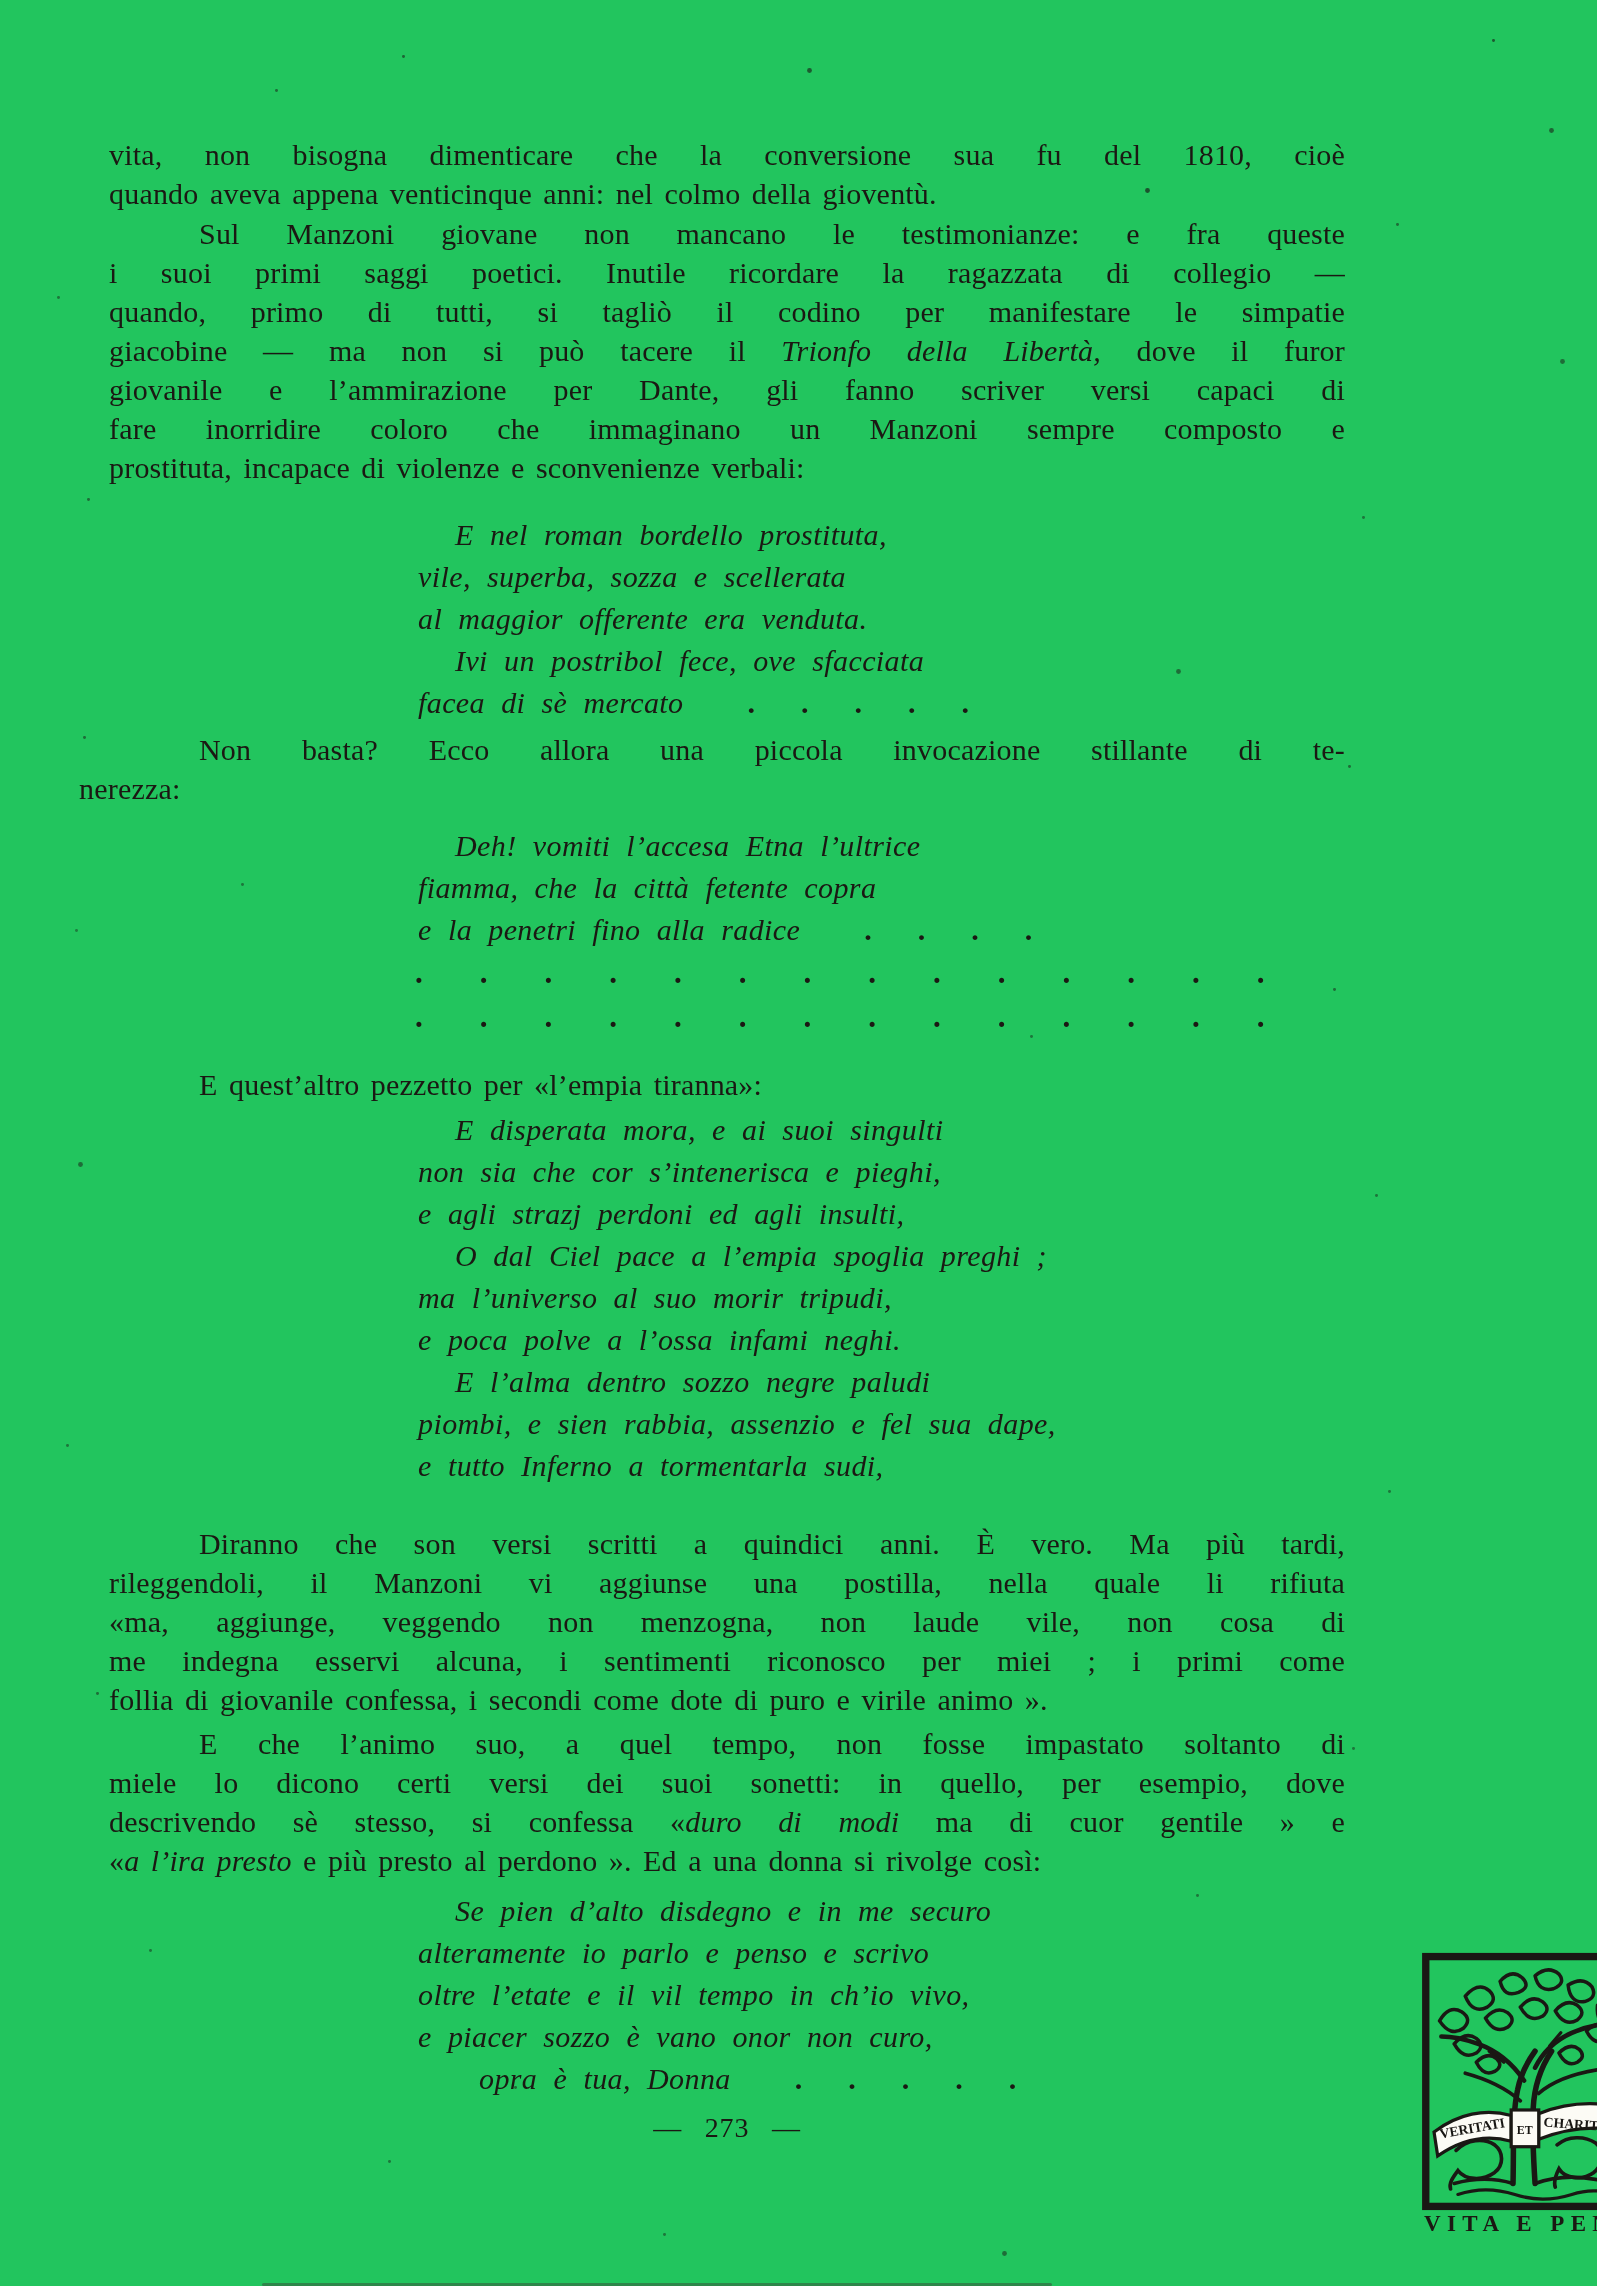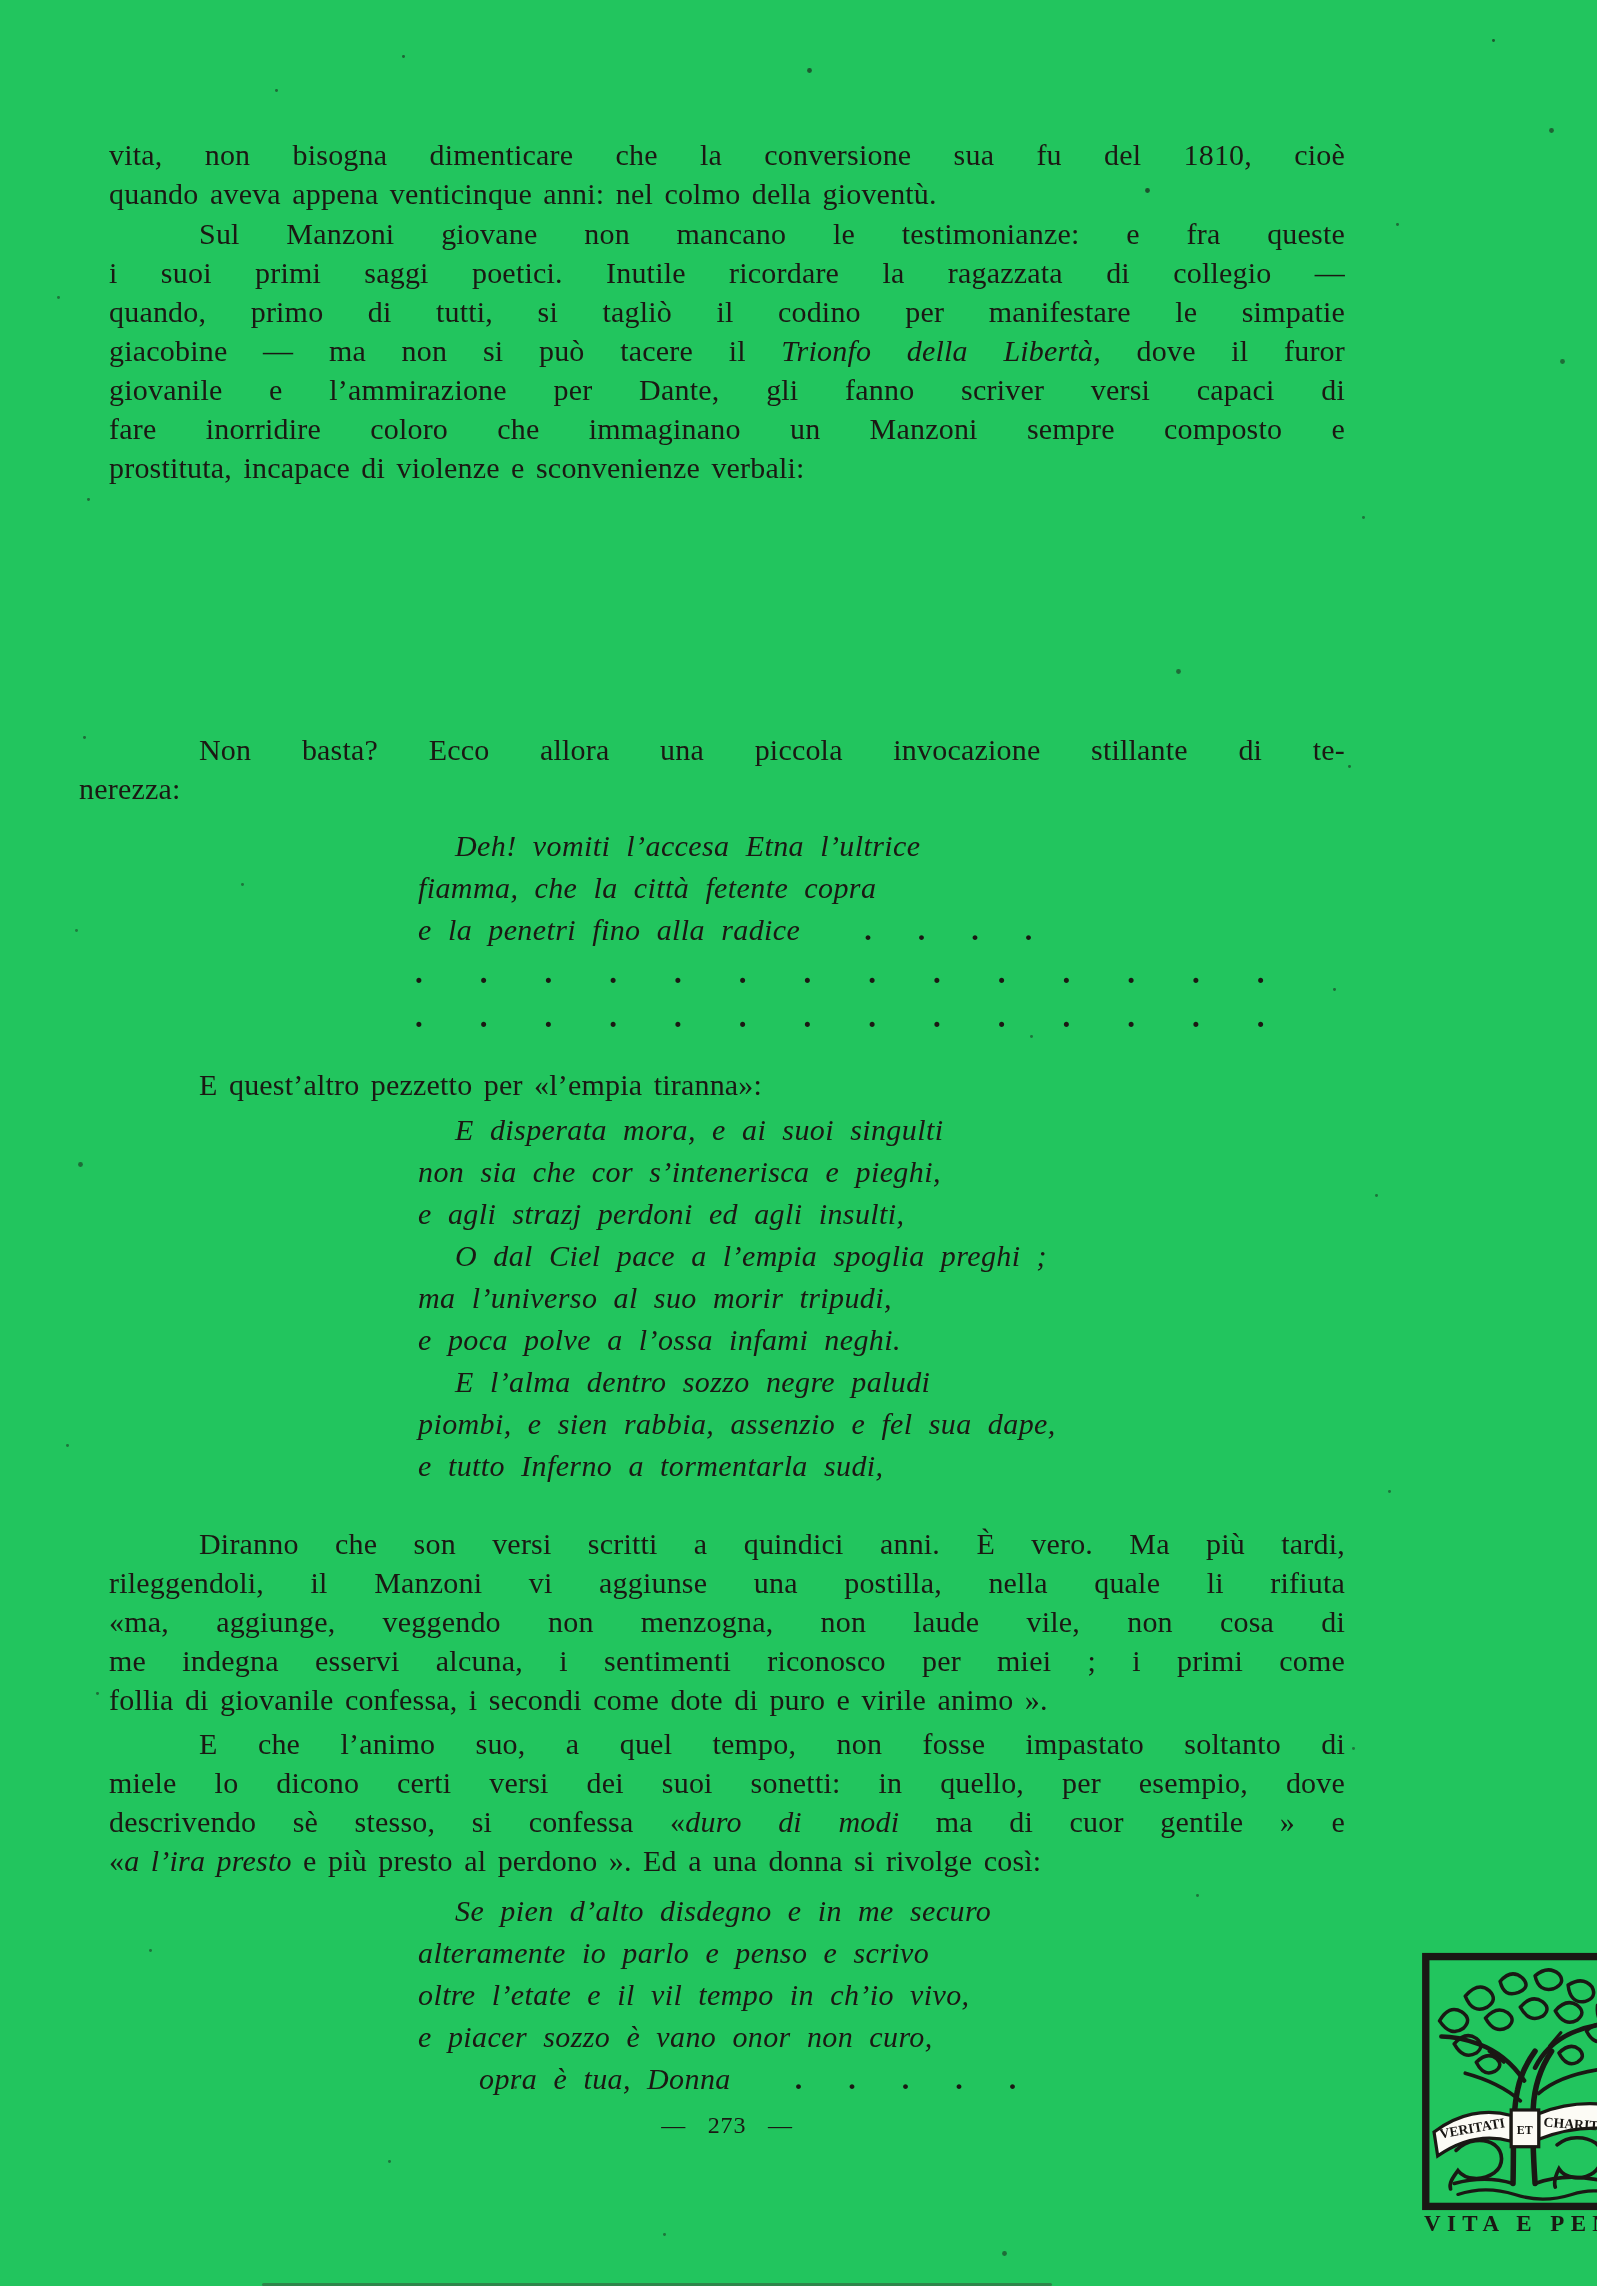--- a/index.html
+++ b/index.html
@@ -24,21 +24,21 @@
   }
   .vline.ind1{padding-left:37px;}
   .vline.ind2{padding-left:61px;}
   .dots{font-style:normal;font-weight:700;letter-spacing:46px;margin-left:64px;}
   .dotrow{
     position:absolute;left:415px;font-size:31px;font-weight:700;
     letter-spacing:57px;color:#1b1813;white-space:nowrap;
   }
   .pagenum{
     left:109px;width:1236px;top:2112px;text-align:center;
-    font-size:24px;word-spacing:14.7px;letter-spacing:0.9px;
+    font-size:28px;word-spacing:14.7px;letter-spacing:0.9px;
   }
   .stamp{left:1421px;top:1952px;width:207px;height:259px;}
   .stamp svg{display:block;}
   .stamp-caption{
     left:1424px;top:2211px;font-size:23px;font-weight:700;
     letter-spacing:6.4px;white-space:nowrap;
   }
   svg text{font-family:"Liberation Serif",serif;fill:#181613;}
   .speckles{
     position:absolute;left:0;top:0;width:2.8px;height:2.8px;border-radius:50%;
@@ -77,20 +77,27 @@
   <div class="block para" style="top:214px">
       <div class="pline ind1">Sul Manzoni giovane non mancano le testimonianze: e fra queste</div>
       <div class="pline">i suoi primi saggi poetici. Inutile ricordare la ragazzata di collegio —</div>
       <div class="pline">quando, primo di tutti, si tagliò il codino per manifestare le simpatie</div>
       <div class="pline"><span>giacobine — ma non si può tacere il </span><i>Trionfo della Libertà,</i><span> dove il furor</span></div>
       <div class="pline">giovanile e l’ammirazione per Dante, gli fanno scriver versi capaci di</div>
       <div class="pline">fare inorridire coloro che immaginano un Manzoni sempre composto e</div>
       <div class="pline last">prostituta, incapace di violenze e sconvenienze verbali:</div>
     </div>
 
+  <div class="block verse" style="top:514px">
+      <div class="vline ind1">E nel roman bordello prostituta,</div>
+      <div class="vline">vile, superba, sozza e scellerata</div>
+      <div class="vline">al maggior offerente era venduta.</div>
+      <div class="vline ind1">Ivi un postribol fece, ove sfacciata</div>
+      <div class="vline">facea di sè mercato<span class="dots">.....</span></div>
+    </div>
 
   <div class="block para" style="top:730px">
       <div class="pline ind1">Non basta? Ecco allora una piccola invocazione stillante di te-</div>
       <div class="pline last out">nerezza:</div>
     </div>
 
   <div class="block verse" style="top:825px">
       <div class="vline ind1">Deh! vomiti l’accesa Etna l’ultrice</div>
       <div class="vline">fiamma, che la città fetente copra</div>
       <div class="vline">e la penetri fino alla radice<span class="dots">....</span></div>

